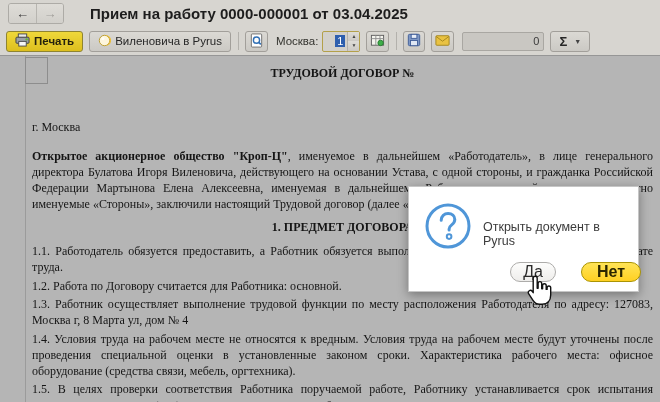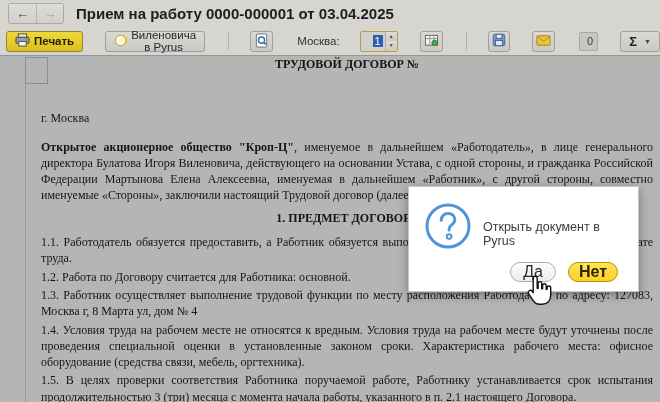--- a/index.html
+++ b/index.html
@@ -8,24 +8,24 @@
   
   .titlebar{position:absolute;left:0;top:0;right:0;height:27px;background:#d7d5d0;
             display:flex;align-items:center;}
   .navgroup{display:flex;margin-left:8px;border:1px solid #adaba6;border-radius:3px;overflow:hidden;}
   .navbtn{width:27px;height:19px;background:linear-gradient(#dedcd7,#d2d0cb);border:none;
           display:flex;align-items:center;justify-content:center;font-size:13px;padding:0;cursor:pointer;}
   .navbtn + .navbtn{border-left:1px solid #b7b5b0;}
   .navbtn .arr{line-height:1;font-weight:700;}
   .arr.enabled{color:#3a3a3a;}
   .arr.disabled{color:#a19f9a;}
-  .page-title{margin-left:12px;font-size:15px;font-weight:600;color:#1d1d1d;white-space:nowrap;}
+  .page-title{margin-left:26px;font-size:15px;font-weight:600;color:#1d1d1d;white-space:nowrap;}
   
   .toolbar{position:absolute;left:0;top:27px;right:0;height:28px;background:#d7d5d0;
-           display:flex;align-items:center;border-bottom:1px solid #969696;gap:16px;}
+           display:flex;align-items:center;border-bottom:1px solid #969696;}
   .tbtn{height:21px;display:flex;align-items:center;gap:4px;padding:0 8px;margin-left:6px;
         background:linear-gradient(#dbd9d4,#cbc9c4);border:1px solid #a29f9a;border-radius:3px;
         font-size:11.5px;color:#262626;cursor:pointer;}
   .tbtn.yellow{background:linear-gradient(#efd83a,#ddbf1e);border-color:#8f8430;font-weight:700;color:#26220c;}
   .tbtn.iconic{padding:0 3px;}
   .tsep{width:1px;height:18px;background:#b3b1ac;margin-left:7px;}
   .tlabel{font-size:11.5px;color:#33332e;margin-left:8px;}
   .spinwrap{display:flex;margin-left:4px;height:19px;border:1px solid #b3a04a;background:#d2d0cb;border-radius:2px;}
   .spinval{width:22px;display:flex;align-items:center;justify-content:flex-end;padding-right:2px;font-size:11px;}
   .spinval span{background:#2e5fae;color:#fff;padding:0 2px;}
@@ -33,39 +33,39 @@
   .spinbtn{width:11px;height:9.5px;font-size:5px;line-height:9px;text-align:center;color:#444;
            background:linear-gradient(#dedcd7,#ccc9c4);border:none;padding:0;cursor:pointer;}
   .numfield{width:76px;height:17px;margin-left:8px;background:#c9c7c2;border:1px solid #a9a7a2;border-radius:2px;
             font-size:11px;color:#3a3a3a;display:flex;align-items:center;justify-content:flex-end;padding-right:4px;}
   .sigma{font-weight:700;font-size:13px;}
   .caret{font-size:7px;color:#444;margin-left:3px;}
   
   .docarea{position:absolute;left:0;top:56px;right:0;bottom:0;background:#b5b5b5;overflow:hidden;}
   .sheet-vline{position:absolute;left:25px;top:0;bottom:0;width:1px;background:#9b9b9b;}
   .sheet-corner{position:absolute;left:25px;top:1px;width:21px;height:25px;border:1px solid #8d8d8d;}
-  .doc{position:absolute;left:26px;right:0;top:0;bottom:0;padding:0 7px 0 6px;
+  .doc{position:absolute;left:26px;right:0;top:0;bottom:0;padding:9px 7px 0 6px;
        font-family:"Liberation Serif","DejaVu Serif",serif;font-size:12px;line-height:16.3px;
-       color:#151515;text-align:justify;margin-left:9px;}
+       color:#151515;text-align:justify;}
   .doc p{margin:0;}
   .doc .center{text-align:center;font-weight:700;}
   .doc .city{margin-top:38px;text-align:left;}
   .doc .intro{margin-top:12px;}
   .doc .h2{margin-top:6px;}
   .doc .clause{margin-top:2px;}
   .doc .clause.first{margin-top:8px;}
   
   .dialog{position:absolute;left:408px;top:186px;width:229px;height:104px;background:#ffffff;
           border:1px solid #c6c6c6;box-shadow:0 3px 10px rgba(0,0,0,.35);}
   .qicon{position:absolute;left:15px;top:15px;width:48px;height:48px;}
   .dmsg{position:absolute;left:74px;right:12px;top:33px;font-size:12.5px;color:#3c3c3c;}
   .dbtn{position:absolute;bottom:9px;height:20px;border-radius:10px;font-size:16px;cursor:pointer;
         display:flex;align-items:center;justify-content:center;}
   .dbtn.yes{left:101px;width:46px;background:linear-gradient(#fdfdfc,#eeedeb);border:1px solid #adacaa;color:#2b2b2b;}
-  .dbtn.no{left:159px;width:50px;background:linear-gradient(#ffe457,#ffd022);border:1px solid #ab9403;
+  .dbtn.no{left:172px;width:60px;background:linear-gradient(#ffe457,#ffd022);border:1px solid #ab9403;
            color:#2b2600;font-weight:600;}
   
   .cursor{position:absolute;left:523px;top:275px;width:30px;height:34px;z-index:50;pointer-events:none;}
 </style>
 </head>
 <body>
 
 <div class="app">
 
   <div class="titlebar">

